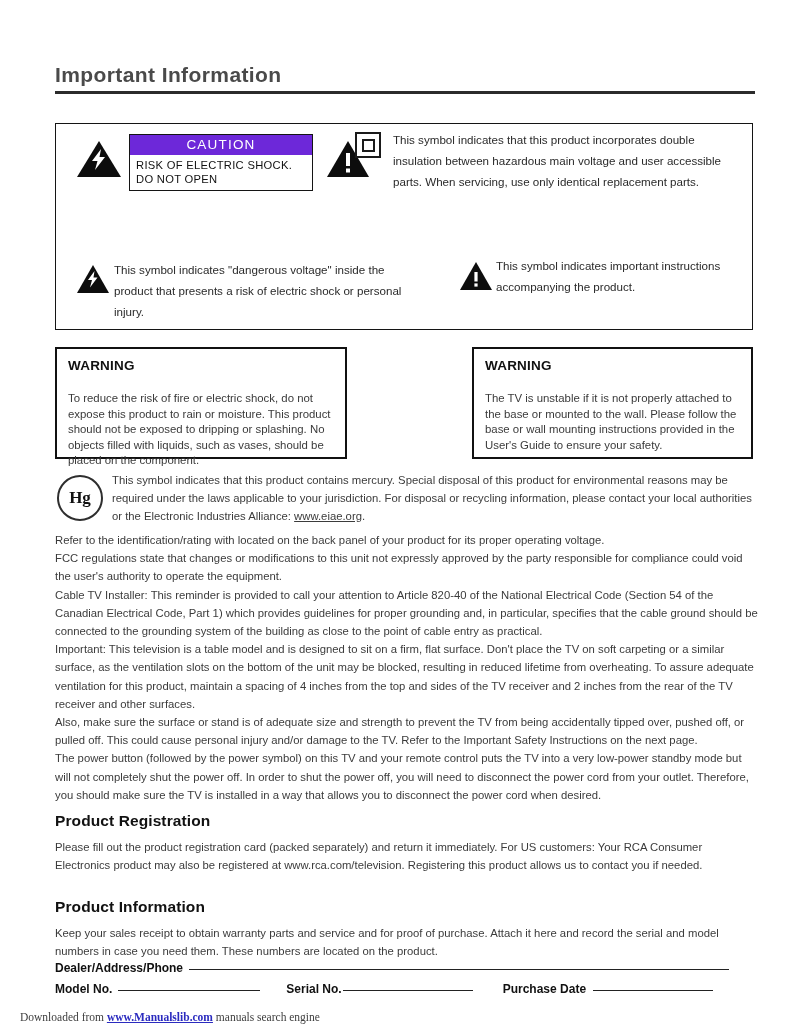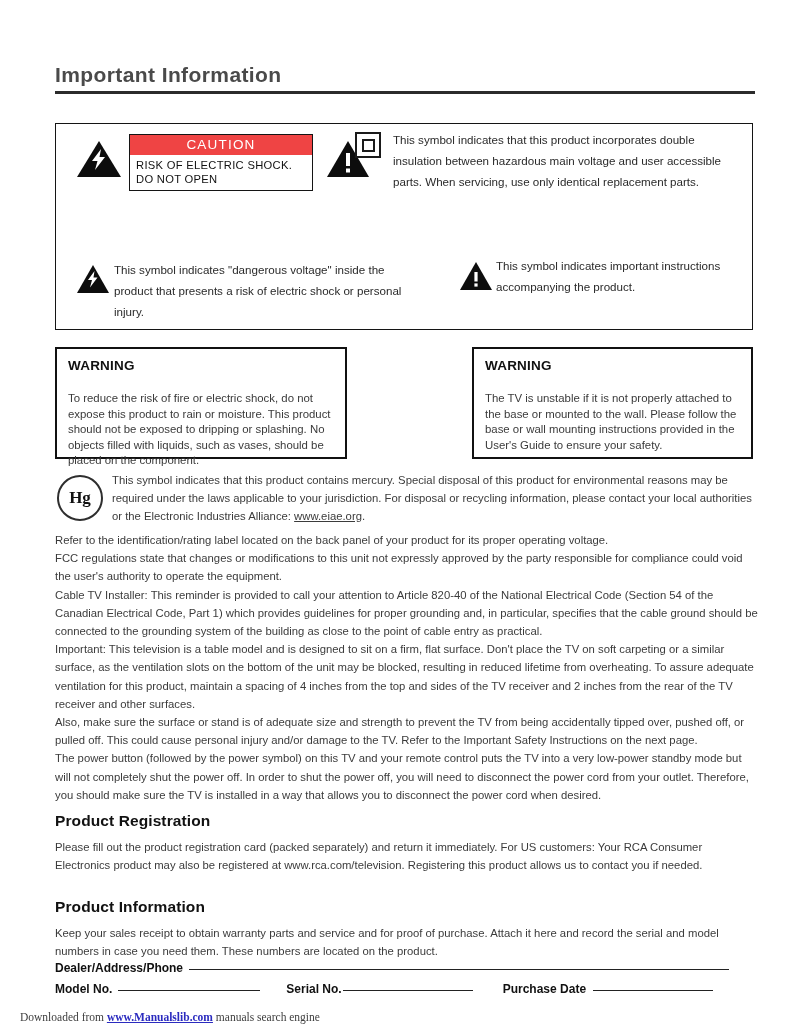--- a/index.html
+++ b/index.html
@@ -70,21 +70,21 @@
 
   .caution-label {
     position: absolute;
     left: 73px;
     top: 10px;
     width: 184px;
     border: 1.5px solid #141414;
     box-sizing: border-box;
   }
   .caution-label-head {
-    background: #ef4444;
+    background: #6d28d9;
     color: #fff;
     text-align: center;
     font-size: 13.5px;
     letter-spacing: 1.2px;
     padding: 2px 0 3px;
     font-family: "Liberation Sans", sans-serif;
   }
   .caution-label-body {
     padding: 3px 5px 4px 6px;
     font-size: 11.2px;
@@ -381,21 +381,21 @@
     <div class="warn-title">WARNING</div>
     <div class="warn-body">The TV is unstable if it is not properly attached to the base or mounted to the wall. Please follow the base or wall mounting instructions provided in the User's Guide to ensure your safety.</div>
   </div>
 
   <div class="hg-block">
     <div class="hg-icon">Hg</div>
     <div class="hg-text"><span>This symbol indicates that this product contains mercury. Special disposal of this product for environmental reasons may be required under the laws applicable to your jurisdiction. For disposal or recycling information, please contact your local authorities or the Electronic Industries Alliance: </span><span class="link">www.eiae.org</span><span>.</span></div>
   </div>
 
   <div class="body-block">
-    <p class="body-para">Refer to the identification/rating label located on the back panel of your product for its proper operating voltage.</p>
+    <p class="body-para">Refer to the identification/rating with located on the back panel of your product for its proper operating voltage.</p>
     <p class="body-para">FCC regulations state that changes or modifications to this unit not expressly approved by the party responsible for compliance could void the user's authority to operate the equipment.</p>
     <p class="body-para">Cable TV Installer: This reminder is provided to call your attention to Article 820-40 of the National Electrical Code (Section 54 of the Canadian Electrical Code, Part 1) which provides guidelines for proper grounding and, in particular, specifies that the cable ground should be connected to the grounding system of the building as close to the point of cable entry as practical.</p>
     <p class="body-para">Important: This television is a table model and is designed to sit on a firm, flat surface. Don't place the TV on soft carpeting or a similar surface, as the ventilation slots on the bottom of the unit may be blocked, resulting in reduced lifetime from overheating. To assure adequate ventilation for this product, maintain a spacing of 4 inches from the top and sides of the TV receiver and 2 inches from the rear of the TV receiver and other surfaces.</p>
     <p class="body-para">Also, make sure the surface or stand is of adequate size and strength to prevent the TV from being accidentally tipped over, pushed off, or pulled off. This could cause personal injury and/or damage to the TV. Refer to the Important Safety Instructions on the next page.</p>
     <p class="body-para">The power button (followed by the power symbol) on this TV and your remote control puts the TV into a very low-power standby mode but will not completely shut the power off. In order to shut the power off, you will need to disconnect the power cord from your outlet. Therefore, you should make sure the TV is installed in a way that allows you to disconnect the power cord when desired.</p>
   </div>
 
   <h2 class="sec-head sec-registration">Product Registration</h2>
   <p class="body-para reg-body">Please fill out the product registration card (packed separately) and return it immediately. For US customers: Your RCA Consumer Electronics product may also be registered at www.rca.com/television. Registering this product allows us to contact you if needed.</p>
 

